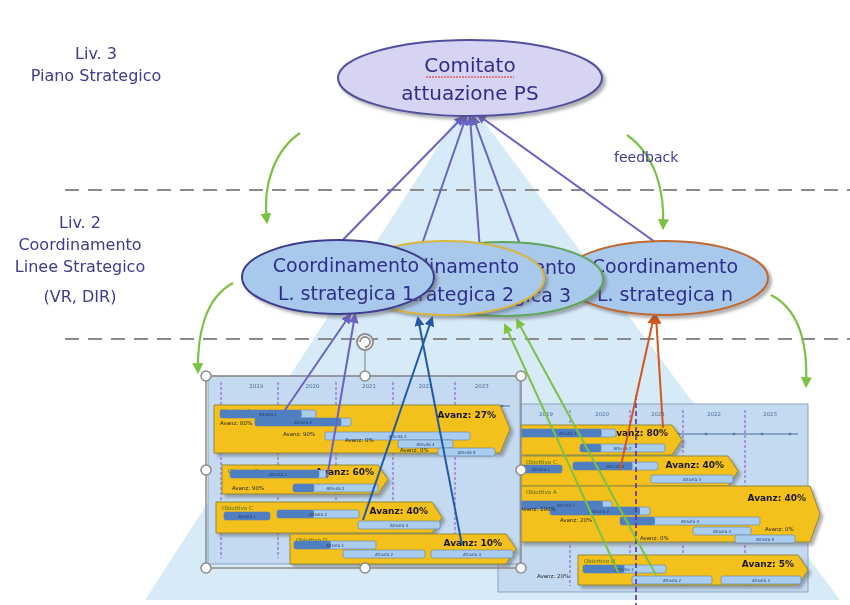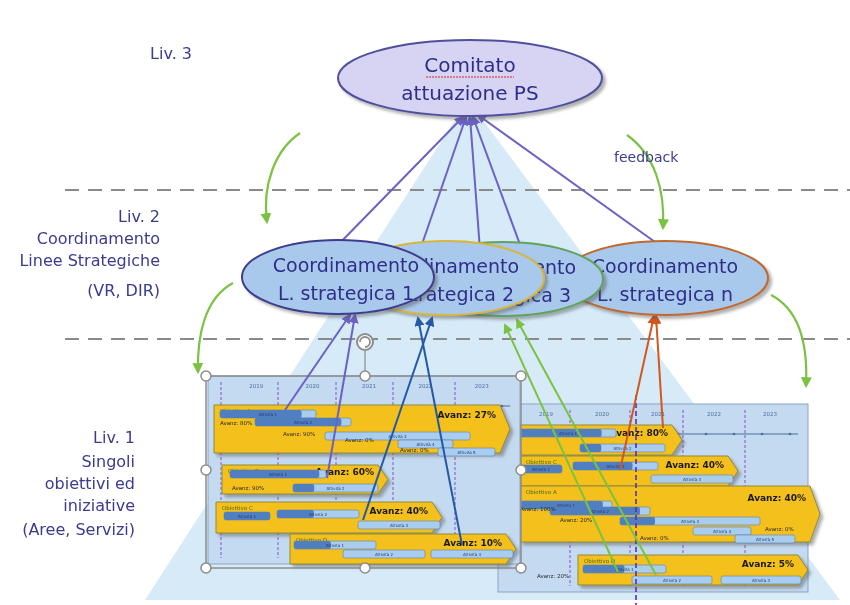--- a/index.html
+++ b/index.html
@@ -1,41 +1,35 @@
 <!DOCTYPE html>
 <html><head>
 <meta charset="utf-8">
 <style>
   html, body { margin:0; padding:0; background:#ffffff; }
   body { width:850px; height:605px; position:relative; overflow:hidden; font-family:"DejaVu Sans", sans-serif; }
   #stage { position:absolute; left:0; top:0; width:850px; height:605px; }
-  .level-label { position:absolute; color:#3b3b8f; text-align:right; font-size:16px; line-height:22px; font-family:"DejaVu Sans", sans-serif; }
+  .level-label { position:absolute; color:#3b3b8f; text-align:center; font-size:16px; line-height:22px; font-family:"DejaVu Sans", sans-serif; }
   .lv-title { display:block; }
   svg text { font-family:"DejaVu Sans", sans-serif; }
 </style>
 </head>
 <body>
 
 <div id="stage">
 
   <div class="level-label" style="left:0;top:43px;width:192px;">
     <span class="lv-title">Liv. 3</span>
+    <span class="lv-title">Piano Strategico</span>
   </div>
-  <div class="level-label" style="left:0;top:206px;width:160px;">
+  <div class="level-label" style="left:0;top:212px;width:160px;">
     <span class="lv-title">Liv. 2</span>
     <span class="lv-title">Coordinamento</span>
-    <span class="lv-title">Linee Strategiche</span>
+    <span class="lv-title">Linee Strategico</span>
     <span class="lv-title" style="margin-top:8px;">(VR, DIR)</span>
-  </div>
-  <div class="level-label" style="left:0;top:427px;width:135px;">
-    <span class="lv-title" style="margin-bottom:2px;">Liv. 1</span>
-    <span class="lv-title">Singoli</span>
-    <span class="lv-title">obiettivi ed</span>
-    <span class="lv-title">iniziative</span>
-    <span class="lv-title" style="margin-top:2px;">(Aree, Servizi)</span>
   </div>
 
   <svg id="main-svg" width="850" height="605" viewBox="0 0 850 605" style="position:absolute;left:0;top:0;">
     <defs>
       <marker id="mk-purple" viewBox="0 0 10 10" refX="8" refY="5" markerWidth="5" markerHeight="5" orient="auto">
           <path d="M0,0 L10,5 L0,10 z" fill="#6b62c4"></path>
         </marker>
       <marker id="mk-blue" viewBox="0 0 10 10" refX="8" refY="5" markerWidth="5" markerHeight="5" orient="auto">
           <path d="M0,0 L10,5 L0,10 z" fill="#2459a6"></path>
         </marker>

